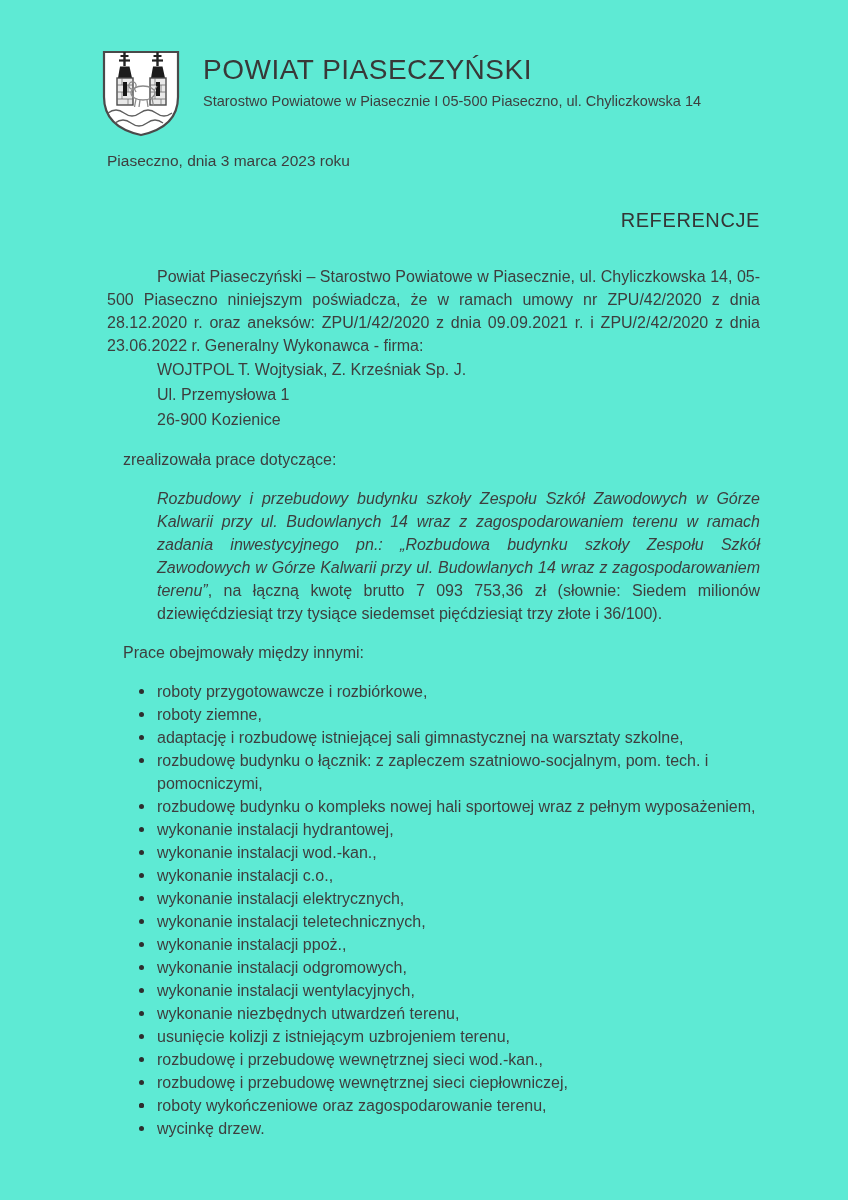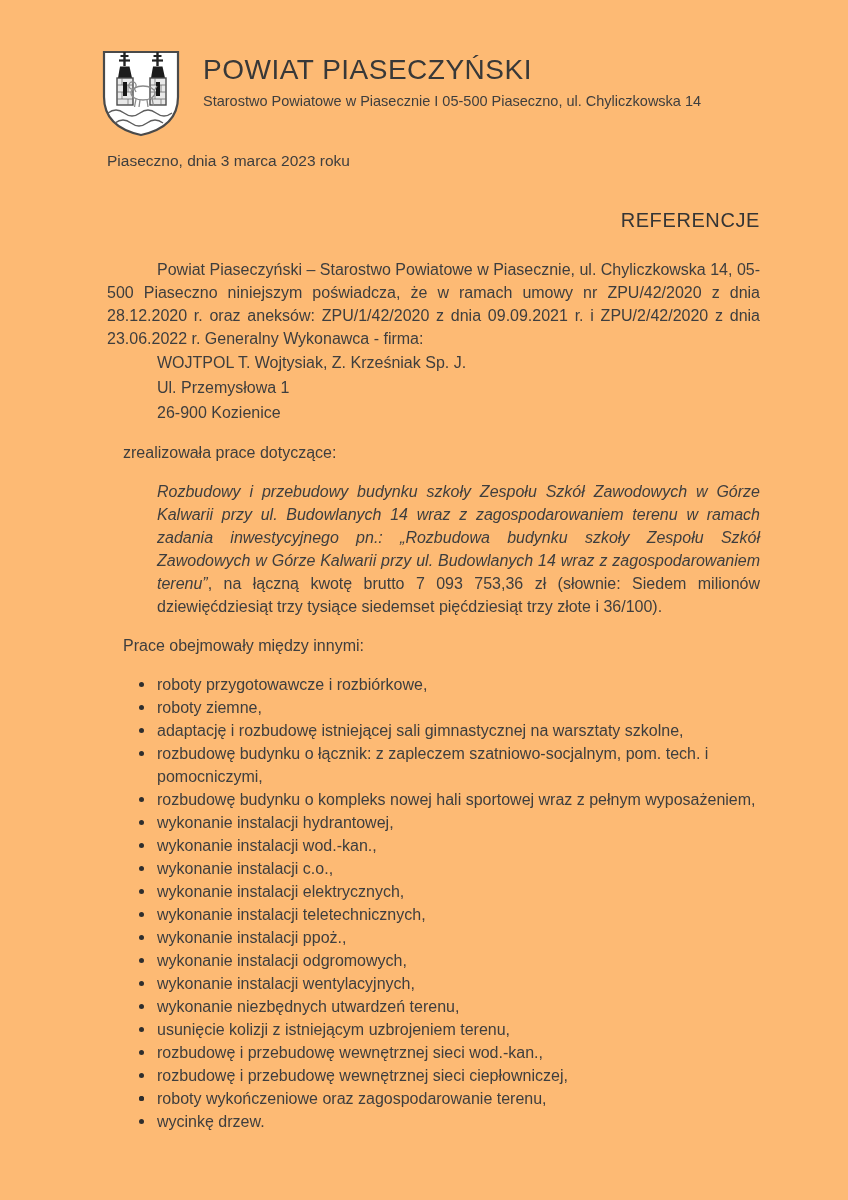--- a/index.html
+++ b/index.html
@@ -1,21 +1,21 @@
 <!DOCTYPE html>
 <html><head>
 <meta charset="utf-8">
 <style>
   html, body { margin: 0; padding: 0; background: #ffffff; }
   .page {
     position: relative;
     width: 848px;
     height: 1200px;
     box-sizing: border-box;
-    background: #fdba74;
+    background: #5eead4;
     padding: 45px 88px 30px 107px;
     font-family: "Liberation Sans", sans-serif;
     font-size: 16px;
     line-height: 23px;
     color: #3e3e3e;
     overflow: hidden;
   }
   .letterhead { display: flex; align-items: flex-start; margin-left: -12px; }
   .crest { width: 92px; height: 92px; flex: 0 0 auto; }
   .crest svg { width: 92px; height: 92px; display: block; }
@@ -32,21 +32,21 @@
   .doc-title {
     margin: 36px 0 0 0;
     text-align: right;
     font-size: 20px;
     line-height: 24px;
     font-weight: normal;
     letter-spacing: 0.6px;
     color: #353535;
   }
   .intro {
-    margin: 26px 0 0 0;
+    margin: 33px 0 0 0;
     text-align: justify;
     text-indent: 50px;
   }
   .address-block { margin-left: 50px; }
   .address-line { line-height: 25px; }
   .lead { margin: 16px; }
   .work-desc {
     margin: 0 0 0 50px;
     text-align: justify;
   }

